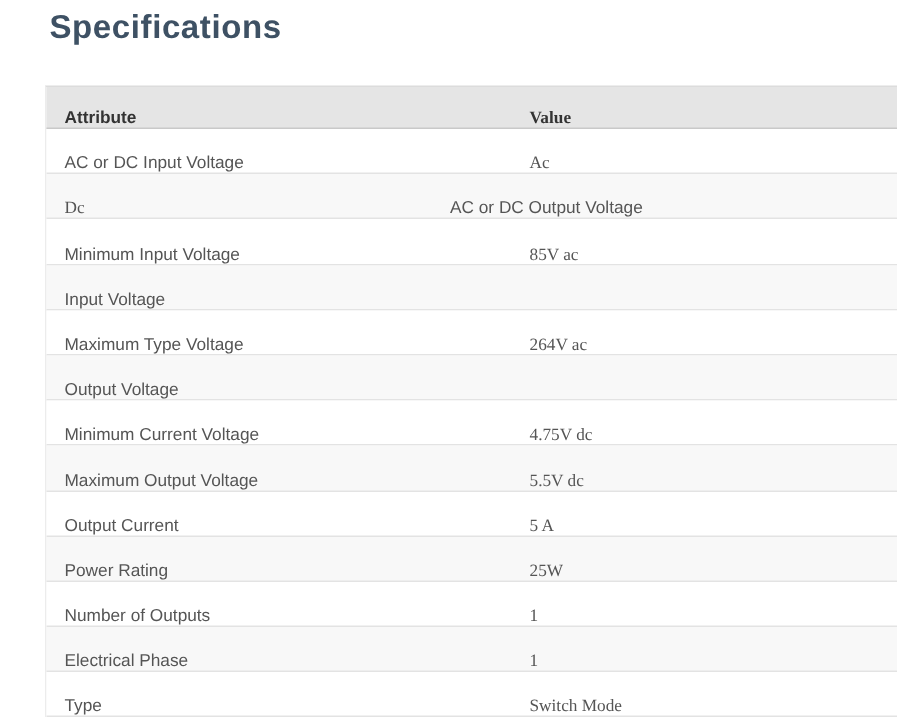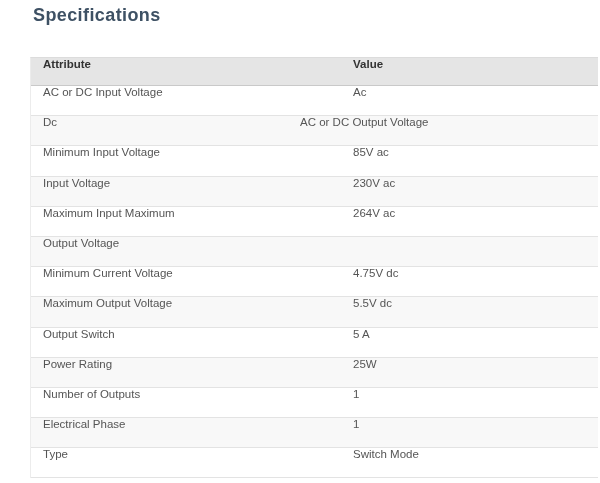--- a/index.html
+++ b/index.html
@@ -15,55 +15,55 @@
   html, body {
     width: 600px; height: 483px;
     background: #ffffff;
     font-family: "Liberation Sans", sans-serif;
     overflow: hidden;
     position: relative;
   }
   .page-title {
     position: absolute;
     left: 33px; top: 5px;
-    font-size: 18px;
+    font-size: 22px;
     font-weight: bold;
     letter-spacing: 0.4px;
     color: var(--title-color);
   }
   .spec-table {
     position: absolute;
     left: 30px; top: 57px;
     width: 568px;
     border-top: 1px solid #dcdcdc;
     border-left: 1px solid #ececec;
   }
   .row {
     display: flex;
-    align-items: flex-start;
+    align-items: flex-end;
     height: 30.2px;
     background: #ffffff;
     border-bottom: 1px solid var(--row-border);
   }
   .row.header {
     height: 28px;
     background: var(--header-bg);
     border-bottom: 1px solid var(--header-border);
   }
   
   .row:not(.header):nth-child(odd) { background: var(--stripe-bg); }
   .cell {
     padding-left: 12px;
     font-size: 11.5px;
     color: var(--text-color);
     white-space: nowrap;
     overflow: hidden;
   }
   .cell.attr { width: 310px; flex: none; }
-  .cell.val  { flex: 1; }
+  .cell.val  { flex: 1; font-family: Liberation Serif, serif; }
   .row.header .cell {
     font-weight: bold;
     color: var(--header-text);
   }
 </style>
 </head>
 <body>
 
 <div>
 
@@ -83,39 +83,38 @@
     <div class="row">
       <div class="cell val">Dc</div>
       <div class="cell attr">AC or DC Output Voltage</div>
     </div>
     <div class="row">
       <div class="cell attr">Minimum Input Voltage</div>
       <div class="cell val">85V ac</div>
     </div>
     <div class="row">
       <div class="cell attr">Input Voltage</div>
-      <div class="cell val">230V ac</div>
     </div>
     <div class="row">
-      <div class="cell attr">Maximum Input Maximum</div>
+      <div class="cell attr">Maximum Type Voltage</div>
       <div class="cell val">264V ac</div>
     </div>
     <div class="row">
       <div class="cell attr">Output Voltage</div>
     </div>
     <div class="row">
       <div class="cell attr">Minimum Current Voltage</div>
       <div class="cell val">4.75V dc</div>
     </div>
     <div class="row">
       <div class="cell attr">Maximum Output Voltage</div>
       <div class="cell val">5.5V dc</div>
     </div>
     <div class="row">
-      <div class="cell attr">Output Switch</div>
+      <div class="cell attr">Output Current</div>
       <div class="cell val">5 A</div>
     </div>
     <div class="row">
       <div class="cell attr">Power Rating</div>
       <div class="cell val">25W</div>
     </div>
     <div class="row">
       <div class="cell attr">Number of Outputs</div>
       <div class="cell val">1</div>
     </div>

